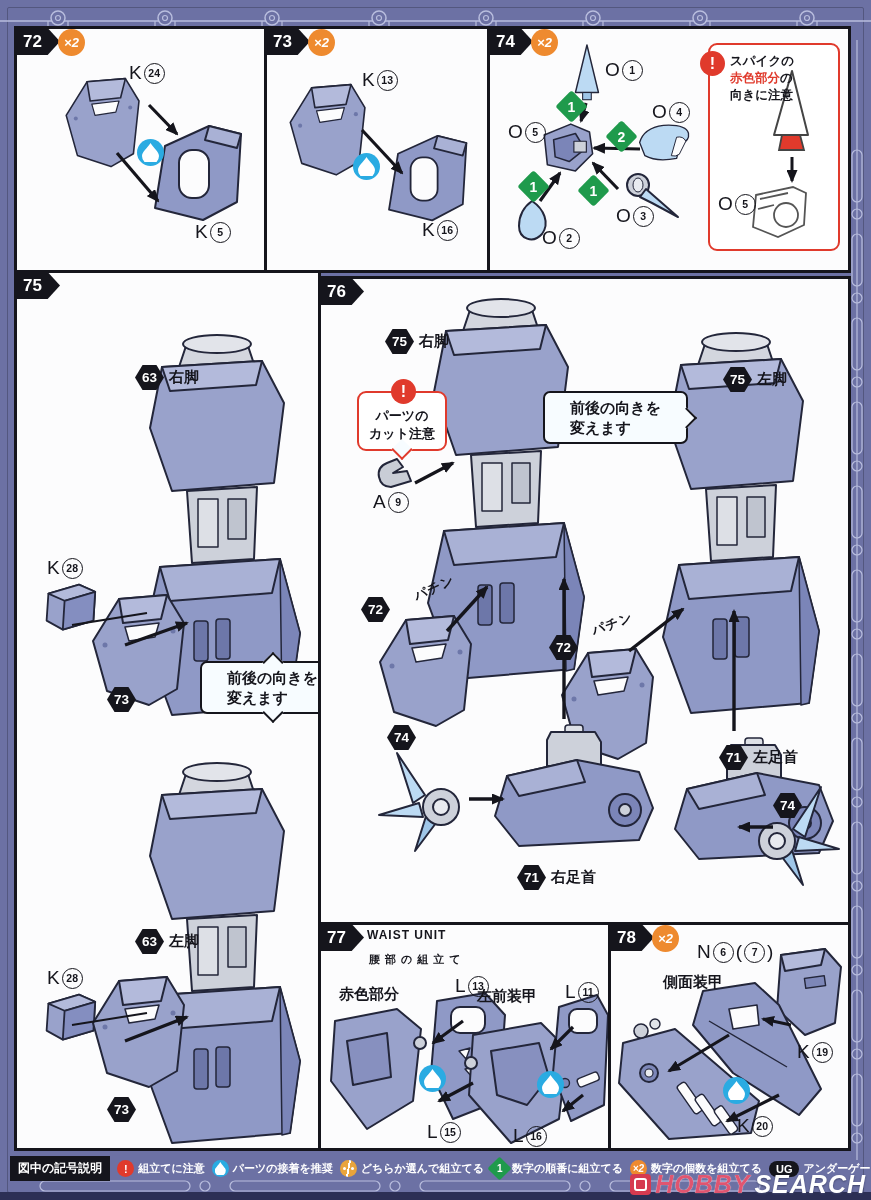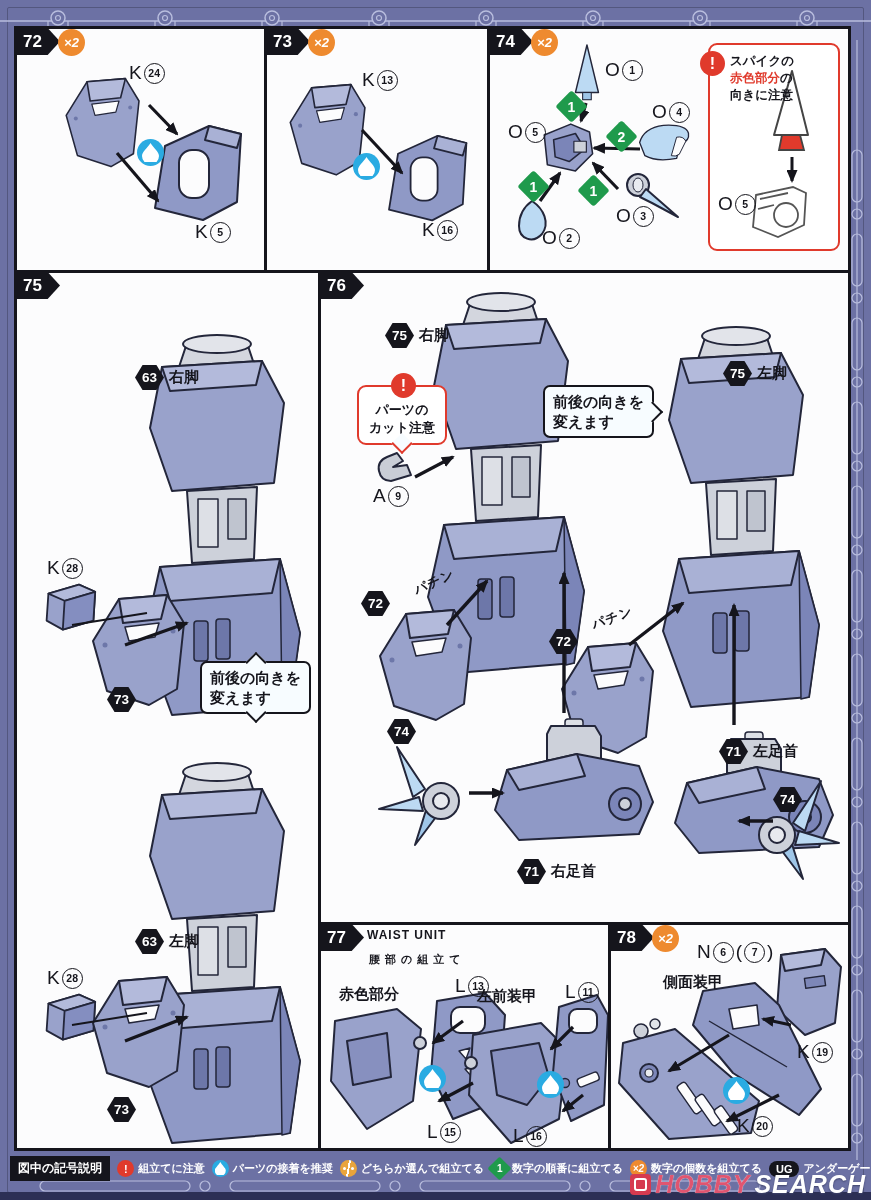--- a/index.html
+++ b/index.html
@@ -20,21 +20,21 @@
   .jl{position:absolute;font-size:15px;font-weight:bold;white-space:nowrap;z-index:4;}
   .hex{width:29px;height:25px;background:#15151c;color:#fff;font-weight:bold;font-size:13.5px;display:flex;
         align-items:center;justify-content:center;clip-path:polygon(26% 0,74% 0,100% 50%,74% 100%,26% 100%,0 50%);flex:none;}
   .hexrow{position:absolute;display:flex;align-items:center;gap:5px;font-size:15px;font-weight:bold;z-index:4;white-space:nowrap;}
   .dia{position:absolute;width:23px;height:23px;background:#1f9a4c;transform:rotate(45deg);border-radius:3px;
         display:flex;align-items:center;justify-content:center;z-index:4;}
   .dia span{transform:rotate(-45deg);color:#fff;font-weight:bold;font-size:14px;}
   .glue{position:absolute;width:27px;height:27px;border-radius:50%;background:#2aabe2;z-index:4;}
   .glue::after{content:"";position:absolute;left:5px;top:4px;width:17px;height:19px;background:#fff;
         clip-path:path('M8.5 0 C5 5.5 0 9 0 13 a8.5 8.5 0 0 0 17 0 C17 9 12 5.5 8.5 0 Z');}
-  .callout{position:absolute;background:#f7fcff;border:2px solid #15151c;border-radius:7px;padding:5px 8px;
+  .callout{position:absolute;background:#f7fcff;border:2px solid #15151c;border-radius:7px;padding:5px 25px;
         font-size:15px;font-weight:bold;line-height:1.3;z-index:5;white-space:nowrap;}
   .pt{position:absolute;width:13px;height:13px;background:#f7fcff;}
   .pt.up{top:-8px;left:50%;transform:translateX(-50%) rotate(45deg);border-left:2px solid #15151c;border-top:2px solid #15151c;}
   .pt.down{bottom:-8px;left:50%;transform:translateX(-50%) rotate(45deg);border-right:2px solid #15151c;border-bottom:2px solid #15151c;}
   .pt.right{right:-8px;top:50%;transform:translateY(-50%) rotate(45deg);border-right:2px solid #15151c;border-top:2px solid #15151c;}
   .redwarn{position:absolute;border:2px solid #e03a2c;border-radius:9px;background:#fff;z-index:5;box-sizing:border-box;}
   .bang{width:25px;height:25px;border-radius:50%;background:#e03a2c;color:#fff;font-weight:bold;font-size:16px;
         display:flex;align-items:center;justify-content:center;flex:none;}
   .bang::after{content:"!";}
   .red{color:#e03a2c;}
@@ -364,21 +364,21 @@
       </div>
     <div class="lbl" style="left:30px;top:694px">
       <span>K</span>
         <span class="circ">28</span>
       </div>
     <div class="hexrow" style="left:90px;top:824px">
       <span class="hex">73</span>
       </div>
   </section>
 
-  <section class="panel" style="left:318px;top:270px;width:533px;height:655px">
+  <section class="panel" style="left:318px;top:276px;width:533px;height:655px">
     <div class="stepbadge">76</div>
     <svg class="art" viewBox="0 0 527 649">
       <g transform="translate(95,18)">
           <use href="#leg"></use>
         </g>
       <g transform="translate(330,52)">
           <use href="#leg"></use>
         </g>
       <g transform="translate(55,335)">
           <use href="#plate"></use>

